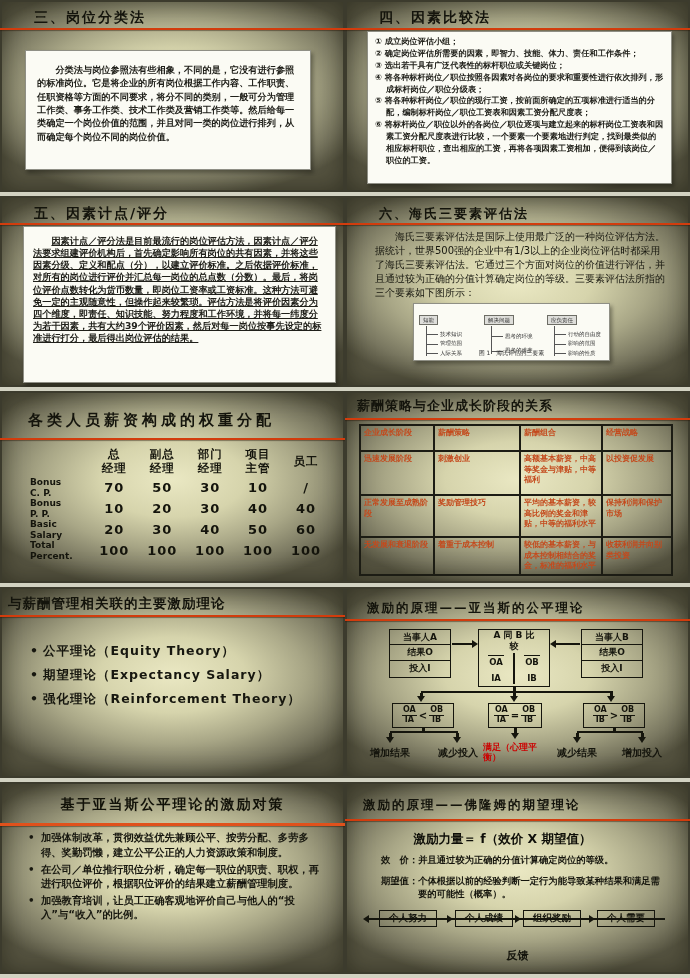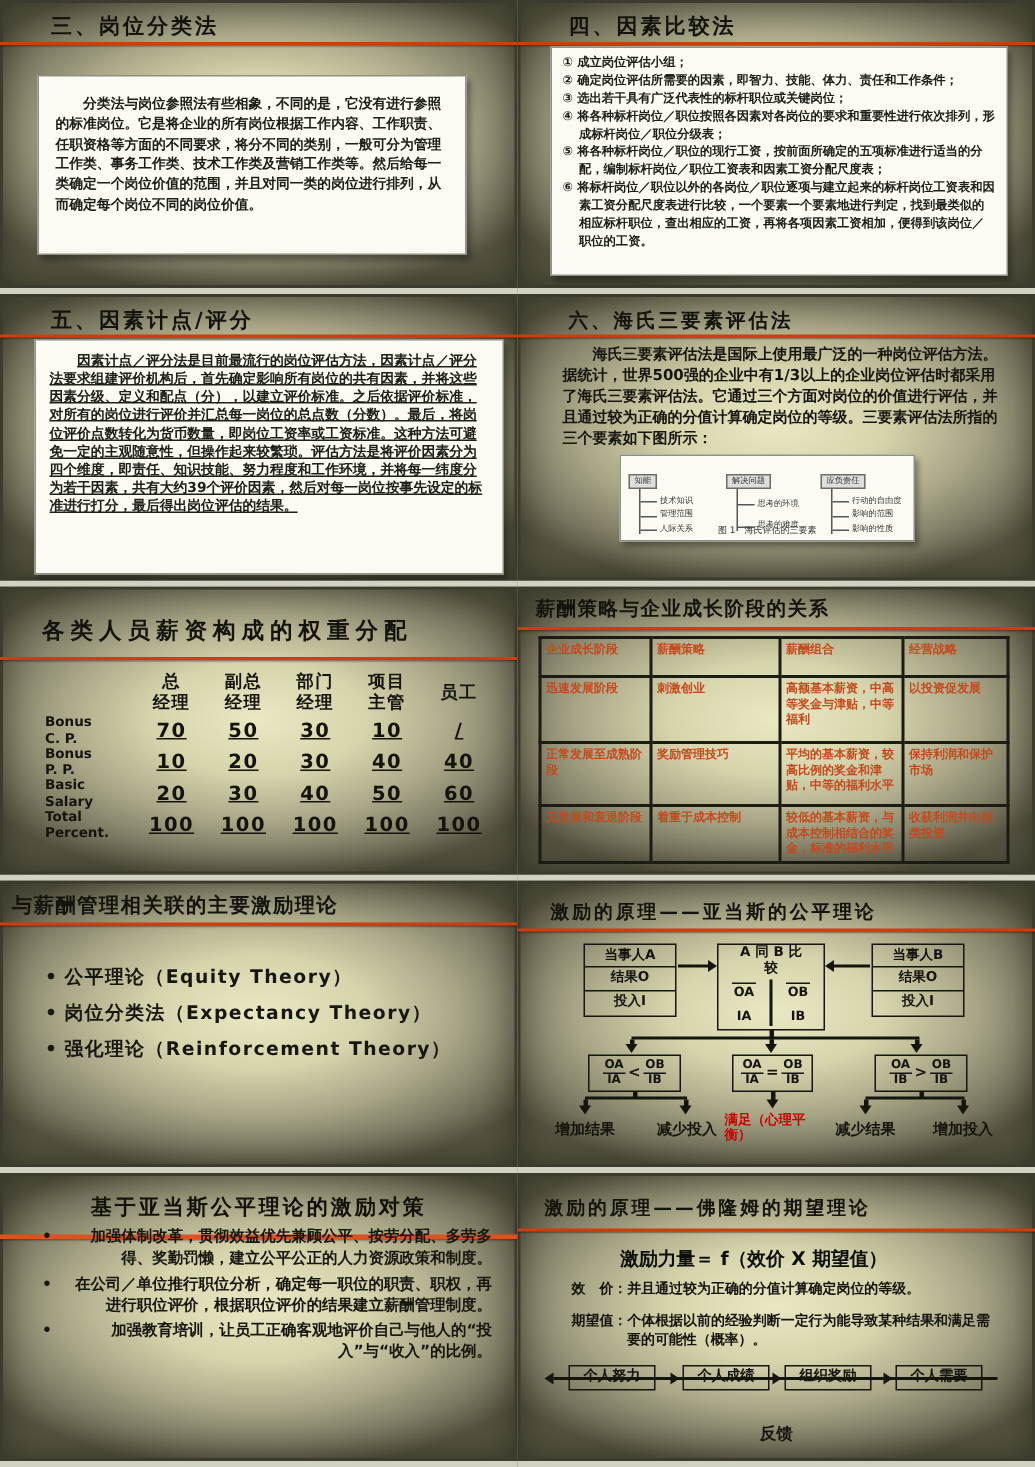--- a/index.html
+++ b/index.html
@@ -17,21 +17,21 @@
   .ind { text-indent:2em; }
   .oli { padding-left:11px; text-indent:-11px; }
   .bullets { position:absolute; list-style:none; }
   .bullets li { position:relative; padding-left:13px; font-weight:bold; color:#17170f; }
   .bullets li::before { content:"•"; position:absolute; left:0; top:0; }
   
   .wtable { position:absolute; border-collapse:collapse; }
   .wtable th,.wtable td { font-weight:bold; color:#14140c; text-align:center; vertical-align:middle; white-space:pre-line; }
   .wtable .lbl { text-align:left; font-size:9px; line-height:1.15; width:58px; }
   .wtable .hd { font-size:11.5px; line-height:1.2; letter-spacing:1px; height:30px; width:46px; }
-  .wtable .val { font-size:13px; letter-spacing:1px; height:21px;text-decoration:underline; }
+  .wtable .val { font-size:13px; letter-spacing:1px; height:21px; }
   
   .stable { position:absolute; border-collapse:collapse; table-layout:fixed; }
   .stable td,.stable th { border:2px solid #1c1c14; color:#c4491c; font-weight:bold; font-size:8px; text-align:left; vertical-align:top; padding:2px 3px; line-height:1.3; overflow:hidden; }
   
   .hgroup { position:absolute; }
   .hhead { display:inline-block; border:1px solid #6d6d65; background:#dededa; font-size:5.5px; line-height:8px; padding:0 3px; color:#333; }
   .htree { border-left:1px solid #555; margin-left:7px; padding-top:2px; }
   .hleaf { position:relative; padding-left:13px; font-size:5.5px; line-height:1; color:#333; margin-top:4px; }
   .hleaf::before { content:""; position:absolute; left:0; top:50%; width:11px; height:1px; background:#555; }
   .hcap { position:absolute; bottom:2px; left:0; right:0; text-align:center; font-size:6px; color:#333; }
@@ -97,21 +97,21 @@
       <div class="panel" style="left:23px;top:30px;width:313px;height:157px;padding:8px 9px;font-size:9.2px;line-height:1.33;text-decoration:underline;">
         <p class="ind">因素计点／评分法是目前最流行的岗位评估方法，因素计点／评分法要求组建评价机构后，首先确定影响所有岗位的共有因素，并将这些因素分级、定义和配点（分），以建立评价标准。之后依据评价标准，对所有的岗位进行评价并汇总每一岗位的总点数（分数）。最后，将岗位评价点数转化为货币数量，即岗位工资率或工资标准。这种方法可避免一定的主观随意性，但操作起来较繁琐。评估方法是将评价因素分为四个维度，即责任、知识技能、努力程度和工作环境，并将每一纬度分为若干因素，共有大约39个评价因素，然后对每一岗位按事先设定的标准进行打分，最后得出岗位评估的结果。</p>
       </div>
     </div>
   </div>
 
   <div class="cell">
     <div class="slide">
       <div class="title-l" style="left:34px;top:9px;font-size:13px;">六、海氏三要素评估法</div>
       <div class="rule" style="top:27px;"></div>
-      <div style="position:absolute;left:30px;top:34px;width:292px;font-size:10px;font-weight:bold;line-height:1.42;color:#16160e;" class="ind">海氏三要素评估法是国际上使用最广泛的一种岗位评估方法。据统计，世界500强的企业中有1/3以上的企业岗位评估时都采用了海氏三要素评估法。它通过三个方面对岗位的价值进行评估，并且通过较为正确的分值计算确定岗位的等级。三要素评估法所指的三个要素如下图所示：</div>
+      <div style="position:absolute;left:30px;top:34px;width:292px;font-size:10px;font-weight:normal;line-height:1.42;color:#16160e;" class="ind">海氏三要素评估法是国际上使用最广泛的一种岗位评估方法。据统计，世界500强的企业中有1/3以上的企业岗位评估时都采用了海氏三要素评估法。它通过三个方面对岗位的价值进行评估，并且通过较为正确的分值计算确定岗位的等级。三要素评估法所指的三个要素如下图所示：</div>
       <div class="panel" style="left:68px;top:107px;width:197px;height:58px;font-weight:normal;">
         <div class="hgroup" style="left:5px;top:3px;">
           <span class="hhead">知能</span>
           <div class="htree">
             <div class="hleaf">技术知识</div>
             <div class="hleaf">管理范围</div>
             <div class="hleaf">人际关系</div>
           </div>
         </div>
         <div class="hgroup" style="left:70px;top:3px;">
@@ -233,21 +233,21 @@
         </table>
     </div>
   </div>
 
   <div class="cell">
     <div class="slide">
       <div class="title-l" style="left:8px;top:8px;font-size:13.5px;letter-spacing:1px;">与薪酬管理相关联的主要激励理论</div>
       <div class="rule" style="top:28px;"></div>
       <ul class="bullets" style="left:30px;top:56px;width:302px;">
         <li style="font-size:12.5px;margin-bottom:7px;letter-spacing:1px;">公平理论（Equity Theory）</li>
-        <li style="font-size:12.5px;margin-bottom:7px;letter-spacing:1px;">岗位分类法（Expectancy Theory）</li>
+        <li style="font-size:12.5px;margin-bottom:7px;letter-spacing:1px;">期望理论（Expectancy Salary）</li>
         <li style="font-size:12.5px;margin-bottom:7px;letter-spacing:1px;">强化理论（Reinforcement Theory）</li>
       </ul>
     </div>
   </div>
 
   <div class="cell">
     <div class="slide">
       <div class="title-l" style="left:22px;top:13px;font-size:12.5px;">激励的原理——亚当斯的公平理论</div>
       <div class="rule" style="top:32px;"></div>
 
@@ -345,21 +345,21 @@
       <div class="tr d" style="left:293px;top:150px;"></div>
       <div class="dlabel" style="left:202px;top:159px;width:60px;">减少结果</div>
       <div class="dlabel" style="left:267px;top:159px;width:60px;">增加投入</div>
     </div>
   </div>
 
   <div class="cell">
     <div class="slide">
       <div class="title-c" style="top:14px;font-size:14px;">基于亚当斯公平理论的激励对策</div>
       <div class="rule" style="top:41px;height:3px;background:#e0511c;"></div>
-      <ul class="bullets" style="left:28px;top:35px;width:300px;text-align:right;">
+      <ul class="bullets" style="left:28px;top:48px;width:300px;">
         <li style="font-size:10.3px;line-height:1.42;margin-bottom:2px;">加强体制改革，贯彻效益优先兼顾公平、按劳分配、多劳多得、奖勤罚懒，建立公平公正的人力资源政策和制度。</li>
         <li style="font-size:10.3px;line-height:1.42;margin-bottom:2px;">在公司／单位推行职位分析，确定每一职位的职责、职权，再进行职位评价，根据职位评价的结果建立薪酬管理制度。</li>
         <li style="font-size:10.3px;line-height:1.42;">加强教育培训，让员工正确客观地评价自己与他人的“投入”与“收入”的比例。</li>
       </ul>
     </div>
   </div>
 
   <div class="cell">
     <div class="slide">
       <div class="title-l" style="left:18px;top:15px;font-size:12.5px;">激励的原理——佛隆姆的期望理论</div>

